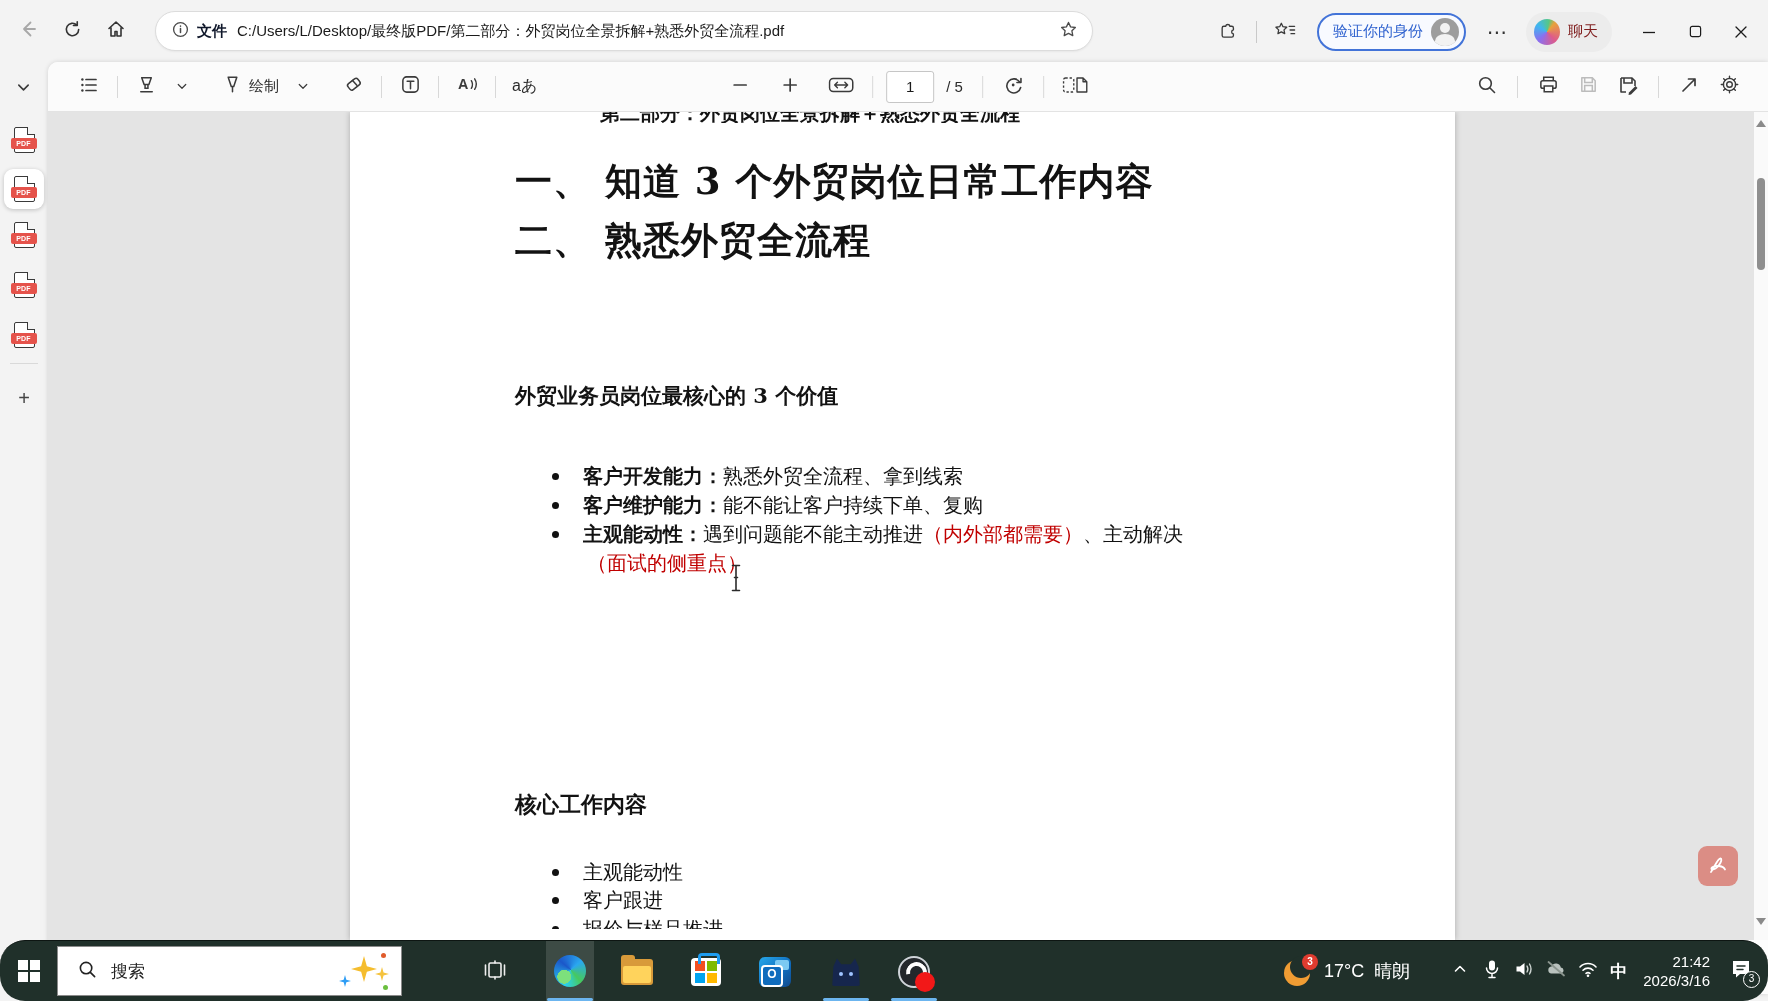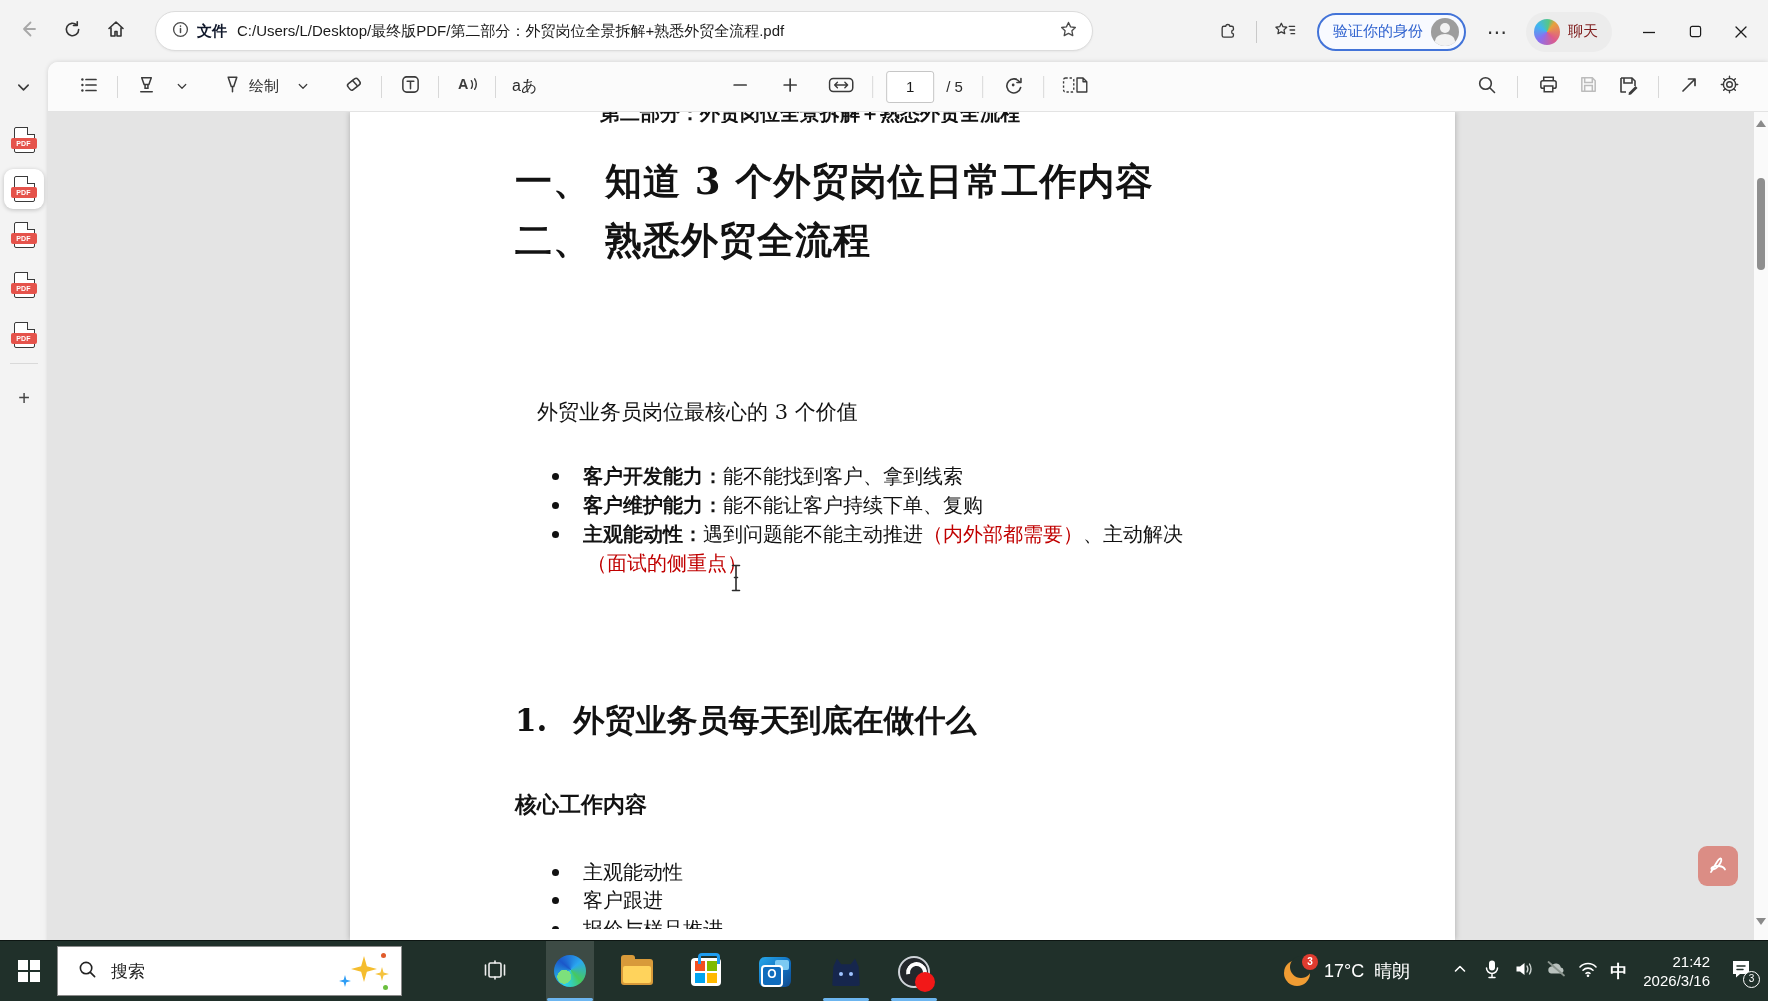--- a/index.html
+++ b/index.html
@@ -49,41 +49,41 @@
   .page-input { width:48px; height:32px; border:1px solid #c6c6c6; border-radius:3px; background:#fff; text-align:center; font-size:15px; color:#1b1b1b; font-family:inherit; }
   .page-total { font-size:15px; color:#2b2b2b; margin:0 6px; }
   .translate-glyph { font-size:16px; color:#2b2b2b; }
 
   
   .viewport { position:absolute; left:0; top:50px; width:1720px; height:828px; background:#e4e4e4; overflow:hidden; }
   .page { position:absolute; left:302px; top:0; width:1105px; height:828px; background:#fff; box-shadow:0 0 6px rgba(0,0,0,.25); font-family:"DejaVu Serif","Liberation Serif",serif; color:#121212; }
   .clip-top { position:absolute; left:250px; top:0; width:560px; height:11px; overflow:hidden; }
   .clip-top > div { font-size:20px; font-weight:700; transform:translateY(-12px); white-space:nowrap; }
   .h1 { position:absolute; left:165px; top:40px; font-size:37px; font-weight:700; line-height:59px; letter-spacing:1px; }
-  .values-title { position:absolute; left:165px; top:286px; font-size:21px; font-weight:400;margin-left:22px; }
+  .values-title { position:absolute; left:165px; top:270px; font-size:21px; font-weight:700; }
   .brow { position:absolute; left:202px; display:flex; font-size:20px; line-height:29px; }
   .brow .dot { width:7px; height:7px; border-radius:50%; background:#111; margin:11px 24px 0 0; flex:0 0 auto; }
   .bold { font-weight:700; }
   .red { color:#c00000; }
   .redline { position:absolute; left:237px; font-size:20px; line-height:29px; color:#c00000; }
   .sec-h { position:absolute; left:165px; top:588px; font-size:31px; font-weight:700; }
   .sec-h .no { margin-right:26px; }
   .core-title { position:absolute; left:165px; top:678px; font-size:22px; font-weight:700; }
   .clip-bot { position:absolute; left:202px; top:803px; height:14px; overflow:hidden; }
   .cursor-ibeam { position:absolute; left:380px; top:452px; }
 
   
   .sbar { position:absolute; right:0; top:0; width:14px; height:828px; background:#fafafa; }
   .sb-up { position:absolute; left:2px; top:8px; width:0; height:0; border-left:5px solid transparent; border-right:5px solid transparent; border-bottom:7px solid #8a8a8a; }
   .sb-dn { position:absolute; left:2px; top:806px; width:0; height:0; border-left:5px solid transparent; border-right:5px solid transparent; border-top:7px solid #8a8a8a; }
   .sb-thumb { position:absolute; left:3px; top:66px; width:8px; height:92px; background:#8f8f8f; border-radius:5px; }
   .acrobat { position:absolute; left:1650px; top:734px; width:40px; height:40px; border-radius:9px; background:#db8d85; display:flex; align-items:center; justify-content:center; }
 
   
-  .taskbar { position:absolute; left:0; top:940px; width:1768px; height:61px; background:#20302a; border-top:1px solid #0d1512; }
+  .taskbar { position:absolute; left:0; top:940px; width:1768px; height:61px; background:#20302a; border-top:1px solid #0d1512;border-radius:25px; }
   .start { position:absolute; left:14px; top:15px; width:30px; height:30px; display:flex; align-items:center; justify-content:center; }
   .winlogo { display:grid; grid-template-columns:10px 10px; grid-template-rows:10px 10px; gap:2px; }
   .winlogo i { background:#fff; }
   .searchbox { position:absolute; left:57px; top:5px; width:345px; height:50px; background:#fff; border:1px solid #8a8a8a; display:flex; align-items:center; padding:0 16px 0 20px; }
   .searchbox .lbl { font-size:17px; color:#222; margin-left:14px; flex:1; }
   .spark-wrap { position:relative; width:48px; height:40px; }
   .spark { position:absolute; clip-path:polygon(50% 0,61% 39%,100% 50%,61% 61%,50% 100%,39% 61%,0 50%,39% 39%); }
   .sp1 { width:26px; height:26px; left:14px; top:5px; background:#f5bd2e; }
   .sp2 { width:12px; height:12px; left:2px; top:24px; background:#2e9df5; }
   .sp3 { width:14px; height:14px; left:38px; top:16px; background:#f5c33e; }
@@ -388,39 +388,36 @@
 
           <div class="h1">
             <div>一、 知道 3 个外贸岗位日常工作内容</div>
             <div>二、 熟悉外贸全流程</div>
           </div>
 
           <div class="values-title">外贸业务员岗位最核心的 3 个价值</div>
 
           <div class="brow" style="top:350px">
             <span class="dot"></span>
-            <span><span class="bold">客户开发能力：</span><span>能不能找到客户、拿到线索</span></span>
+            <span><span class="bold">客户开发能力：</span><span>熟悉外贸全流程、拿到线索</span></span>
           </div>
           <div class="brow" style="top:408px">
             <span class="dot"></span>
             <span><span class="bold">主观能动性：</span><span>遇到问题能不能主动推进</span><span class="red">（内外部都需要）</span><span>、主动解决</span></span>
           </div>
           <div class="brow" style="top:379px">
             <span class="dot"></span>
             <span><span class="bold">客户维护能力：</span><span>能不能让客户持续下单、复购</span></span>
           </div>
           <div class="redline" style="top:437px">（面试的侧重点）</div>
 
           <span class="cursor-ibeam"><svg width="12" height="28" viewBox="0 0 12 28">
                 <path d="M2.5 1.5 h7 M6 1.5 v25 M2.5 26.5 h7 M4.5 13.5 h3" fill="none" stroke="#2b2b2b" stroke-width="1.6" stroke-linecap="round"></path>
               </svg></span>
 
-          <div class="sec-h">
-            <span class="no">1.</span><span>外贸业务员每天到底在做什么</span>
-          </div>
 
           <div class="core-title">核心工作内容</div>
 
           <div class="brow" style="top:746px">
             <span class="dot"></span>
             <span>主观能动性</span>
           </div>
           <div class="brow" style="top:774px">
             <span class="dot"></span>
             <span>客户跟进</span>

